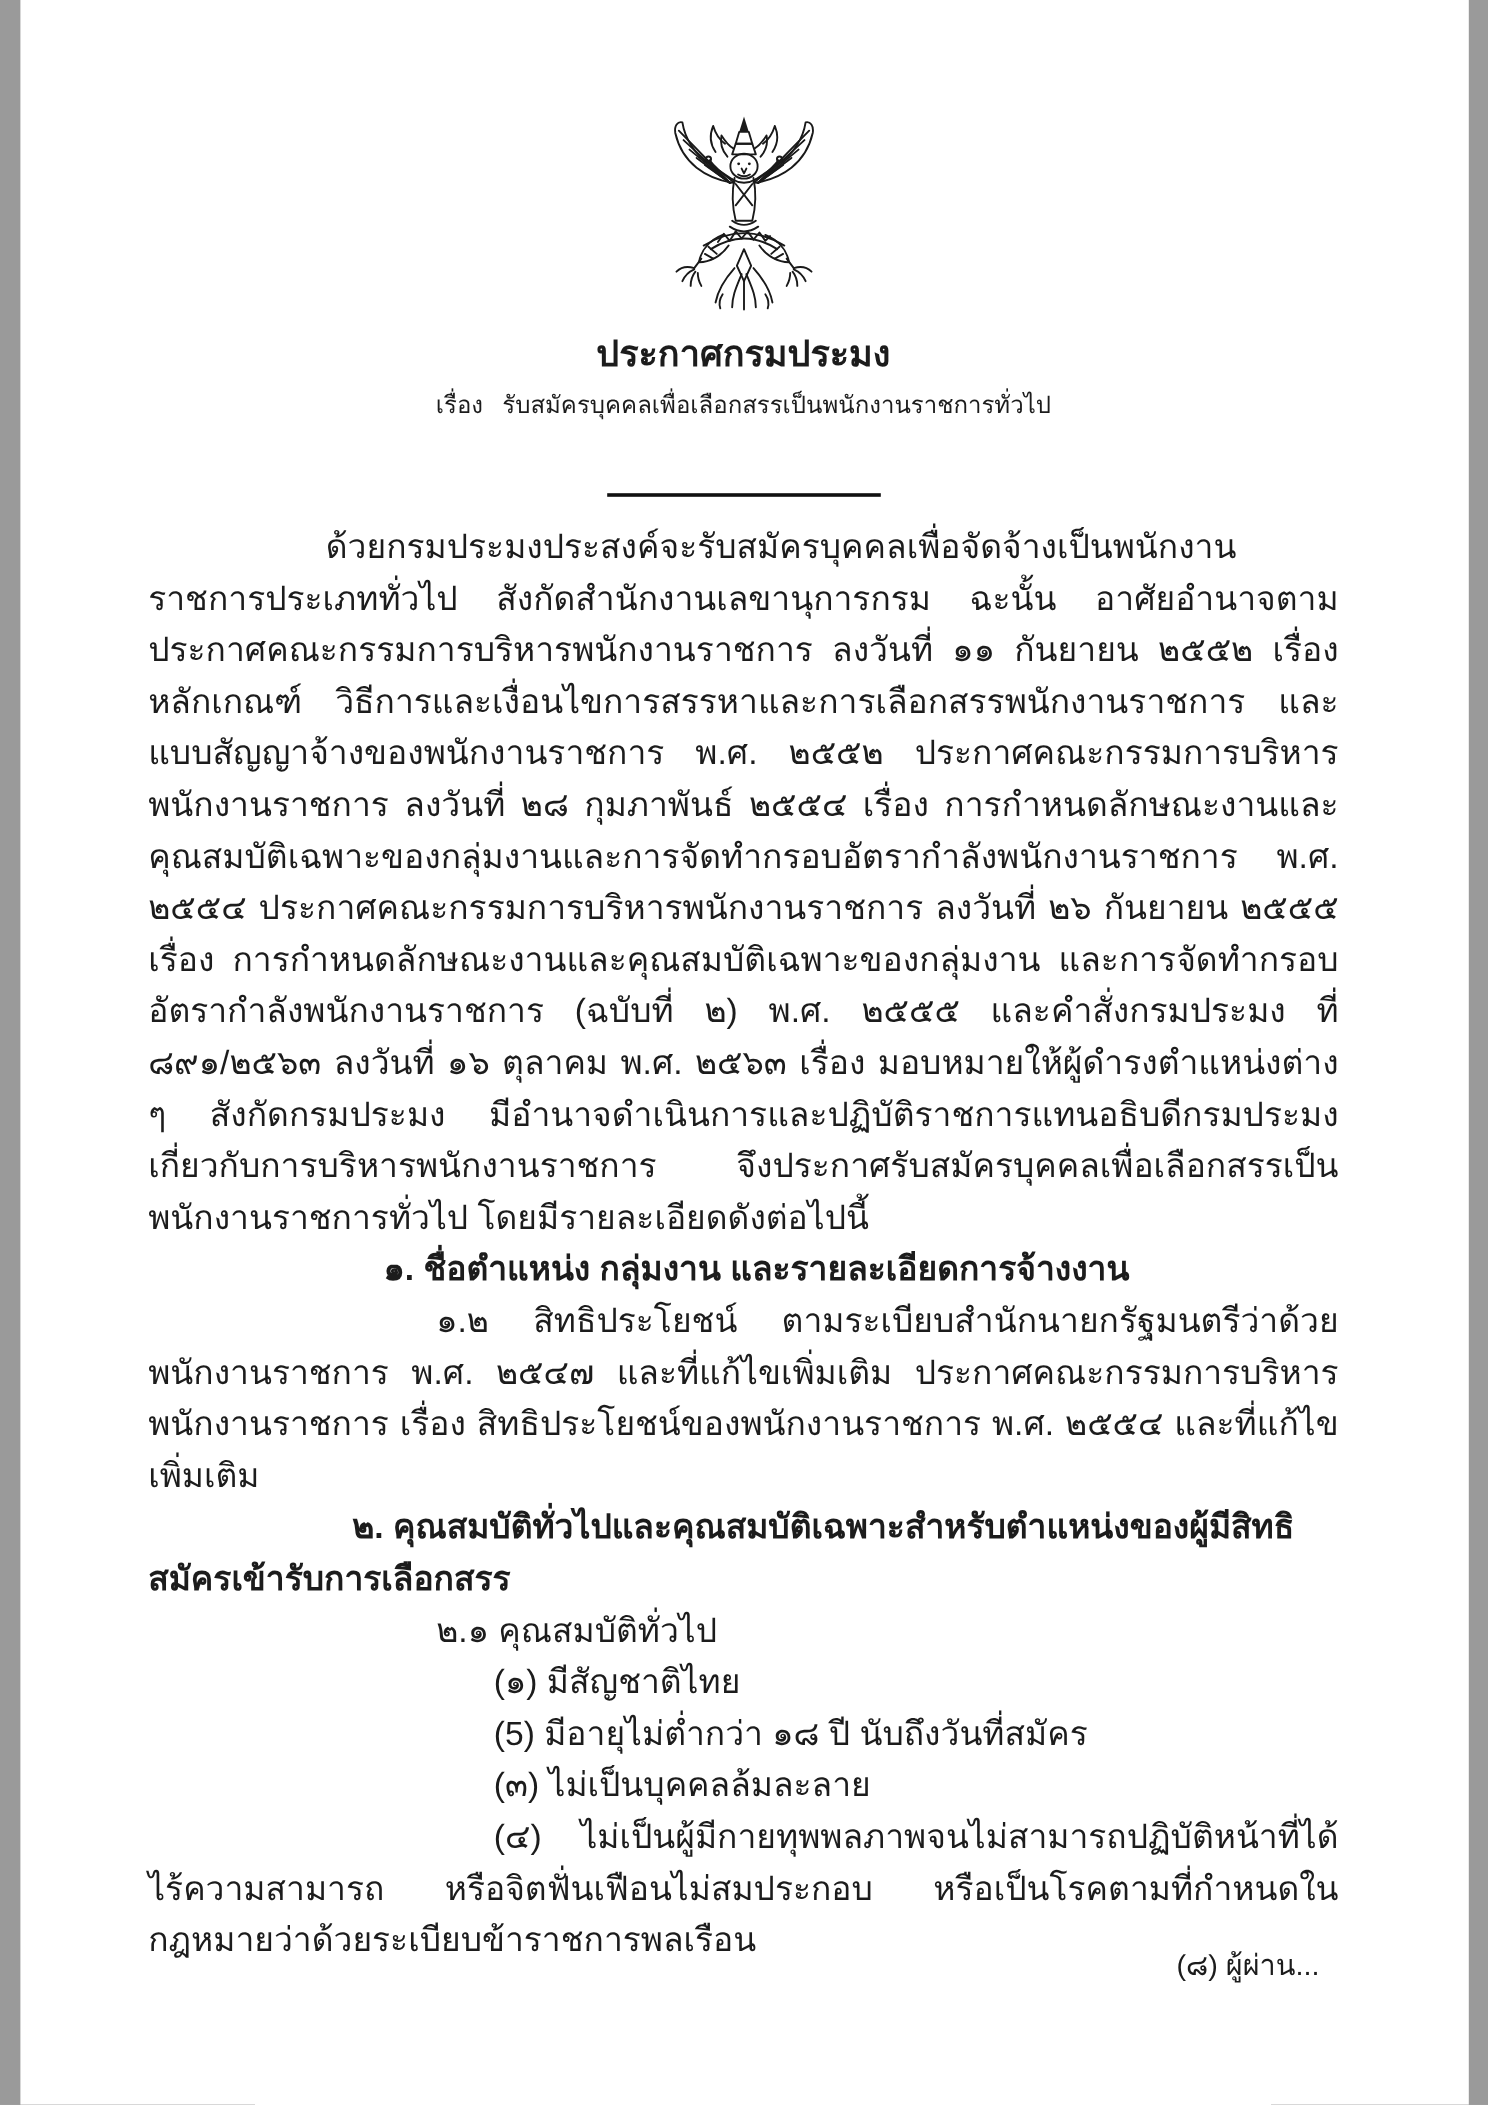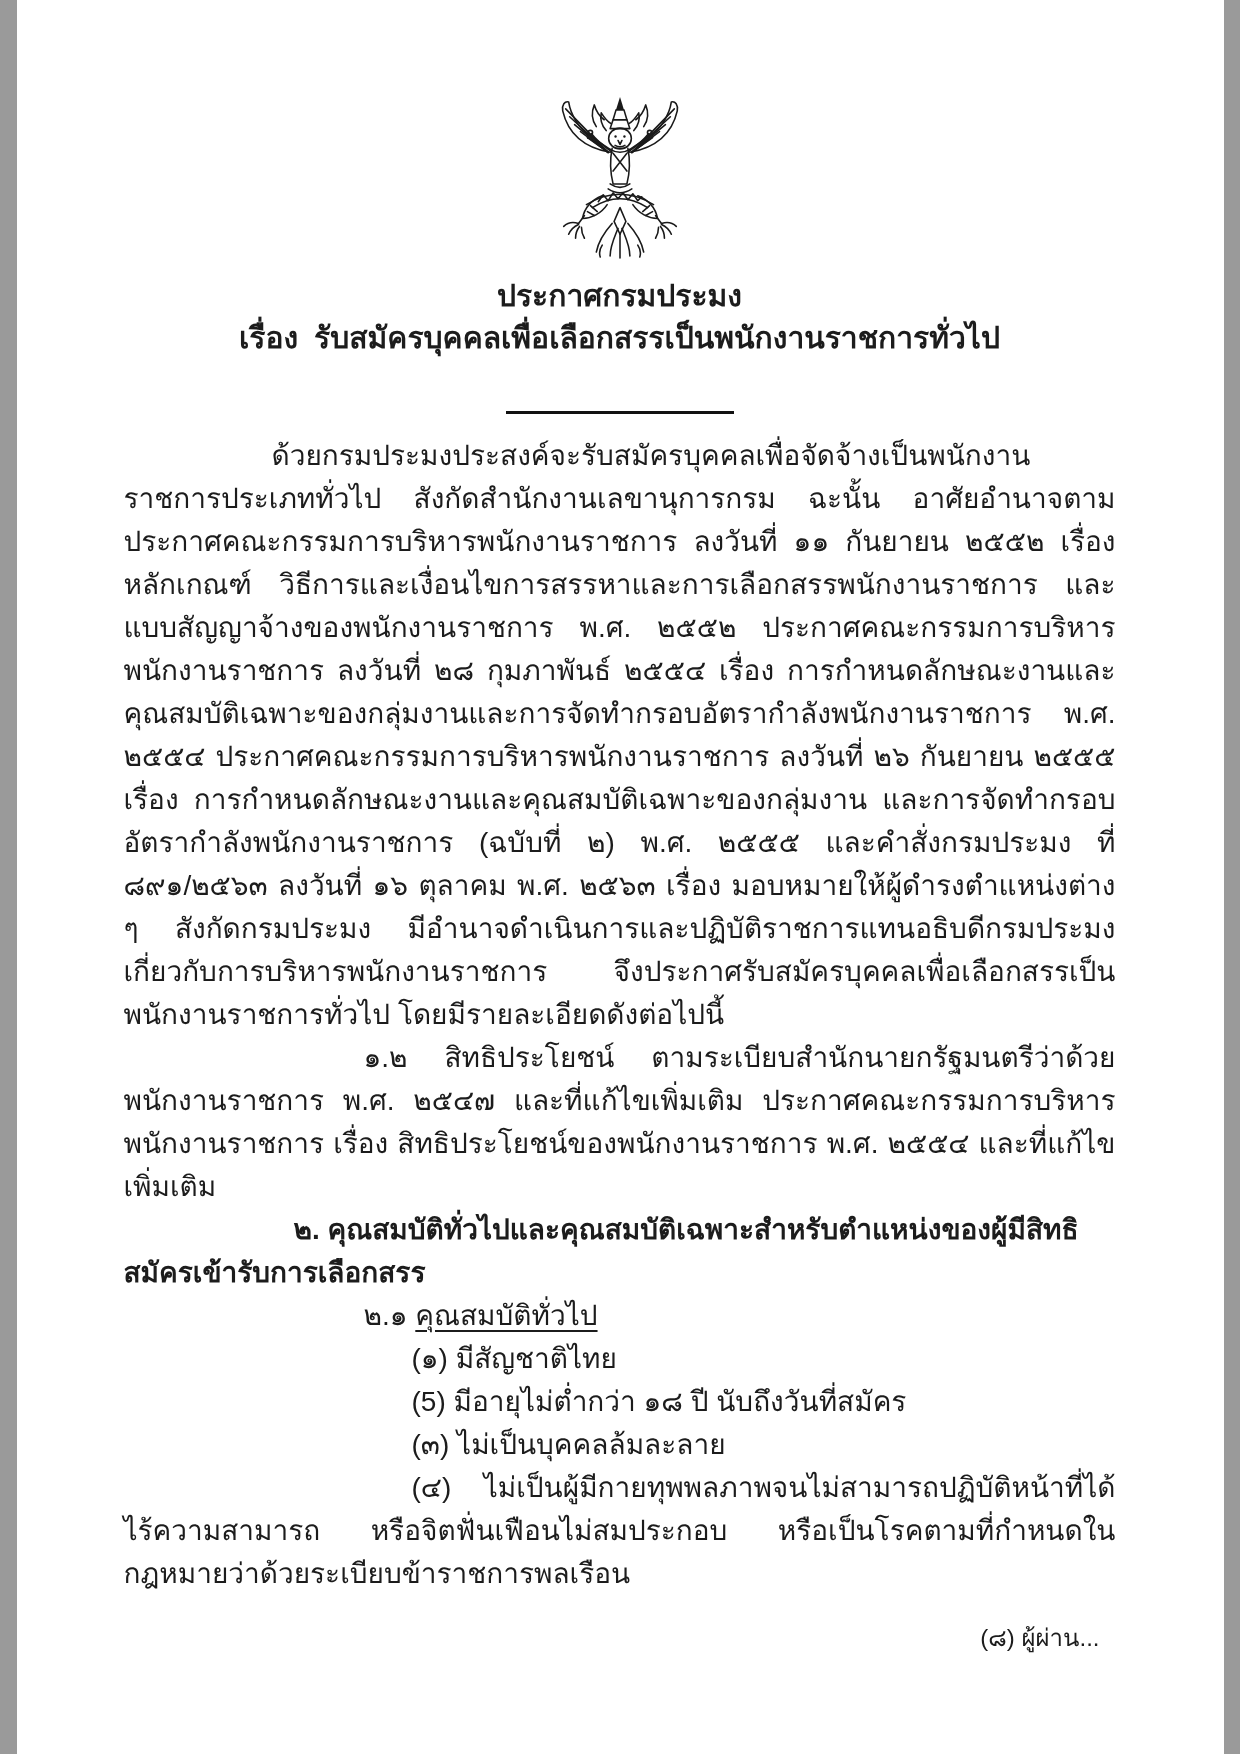--- a/index.html
+++ b/index.html
@@ -22,39 +22,39 @@
   .emblem-wrap svg{display:inline-block;}
   .doc-title{
     margin-top:12px;
     text-align:center;
     font-size:30px;
     font-weight:bold;
     line-height:42px;
   }
   .doc-subject{
     text-align:center;
-    font-size:30px;
-    font-weight:bold;
+    font-size:20px;
+    font-weight:normal;
     line-height:42px;
   }
   .doc-subject .prefix{margin-right:16px;}
   .divider{
     width:228px;
     border-top:3px solid #111;
     margin:52px auto 0 auto;
   }
   .body-text{font-size:28px;line-height:43px;}
   .body-text p{margin:0;text-align:justify;}
   .intro{margin-top:20px !important;text-indent:148px;}
   .h-sec{font-weight:bold;text-align:left !important;}
   .h-sec1{text-indent:196px;}
   .h-sec2{text-indent:170px;}
   .sub-item{text-indent:240px;}
   .qual{text-indent:288px;}
-  .u-label{text-decoration:underline;text-underline-offset:5px;}
+  .u-label{text-underline-offset:5px;}
   .footer-note{
     position:absolute;
     right:124px;
     top:1618px;
     font-size:24px;
   }
 </style>
 </head>
 <body>
 
@@ -144,20 +144,21 @@
 
   <div class="doc-title">ประกาศกรมประมง</div>
   <div class="doc-subject">
     <span class="prefix">เรื่อง</span><span>รับสมัครบุคคลเพื่อเลือกสรรเป็นพนักงานราชการทั่วไป</span>
   </div>
   <div class="divider"></div>
 
   <div class="body-text">
     <p class="intro">ด้วยกรมประมงประสงค์จะรับสมัครบุคคลเพื่อจัดจ้างเป็นพนักงานราชการประเภททั่วไป สังกัดสำนักงานเลขานุการกรม ฉะนั้น อาศัยอำนาจตามประกาศคณะกรรมการบริหารพนักงานราชการ ลงวันที่ ๑๑ กันยายน ๒๕๕๒ เรื่อง หลักเกณฑ์ วิธีการและเงื่อนไขการสรรหาและการเลือกสรรพนักงานราชการ และแบบสัญญาจ้างของพนักงานราชการ พ.ศ. ๒๕๕๒ ประกาศคณะกรรมการบริหารพนักงานราชการ ลงวันที่ ๒๘ กุมภาพันธ์ ๒๕๕๔ เรื่อง การกำหนดลักษณะงานและคุณสมบัติเฉพาะของกลุ่มงานและการจัดทำกรอบอัตรากำลังพนักงานราชการ พ.ศ. ๒๕๕๔ ประกาศคณะกรรมการบริหารพนักงานราชการ ลงวันที่ ๒๖ กันยายน ๒๕๕๕ เรื่อง การกำหนดลักษณะงานและคุณสมบัติเฉพาะของกลุ่มงาน และการจัดทำกรอบอัตรากำลังพนักงานราชการ (ฉบับที่ ๒) พ.ศ. ๒๕๕๕ และคำสั่งกรมประมง ที่ ๘๙๑/๒๕๖๓ ลงวันที่ ๑๖ ตุลาคม พ.ศ. ๒๕๖๓ เรื่อง มอบหมายให้ผู้ดำรงตำแหน่งต่าง ๆ สังกัดกรมประมง มีอำนาจดำเนินการและปฏิบัติราชการแทนอธิบดีกรมประมงเกี่ยวกับการบริหารพนักงานราชการ จึงประกาศรับสมัครบุคคลเพื่อเลือกสรรเป็นพนักงานราชการทั่วไป โดยมีรายละเอียดดังต่อไปนี้</p>
 
+    <p class="h-sec h-sec1">๑. ชื่อตำแหน่ง กลุ่มงาน และรายละเอียดการจ้างงาน</p>
     <p class="sub-item">๑.๒ สิทธิประโยชน์ ตามระเบียบสำนักนายกรัฐมนตรีว่าด้วยพนักงานราชการ พ.ศ. ๒๕๔๗ และที่แก้ไขเพิ่มเติม ประกาศคณะกรรมการบริหารพนักงานราชการ เรื่อง สิทธิประโยชน์ของพนักงานราชการ พ.ศ. ๒๕๕๔ และที่แก้ไขเพิ่มเติม</p>
 
     <p class="h-sec h-sec2">๒. คุณสมบัติทั่วไปและคุณสมบัติเฉพาะสำหรับตำแหน่งของผู้มีสิทธิสมัครเข้ารับการเลือกสรร</p>
     <p class="sub-item"><span>๒.๑ </span><span class="u-label">คุณสมบัติทั่วไป</span></p>
 
     <div>
       <p class="qual">(๑) มีสัญชาติไทย</p>
       <p class="qual">(5) มีอายุไม่ต่ำกว่า ๑๘ ปี นับถึงวันที่สมัคร</p>
       <p class="qual">(๓) ไม่เป็นบุคคลล้มละลาย</p>
       <p class="qual">(๔) ไม่เป็นผู้มีกายทุพพลภาพจนไม่สามารถปฏิบัติหน้าที่ได้ ไร้ความสามารถ หรือจิตฟั่นเฟือนไม่สมประกอบ หรือเป็นโรคตามที่กำหนดในกฎหมายว่าด้วยระเบียบข้าราชการพลเรือน</p>

